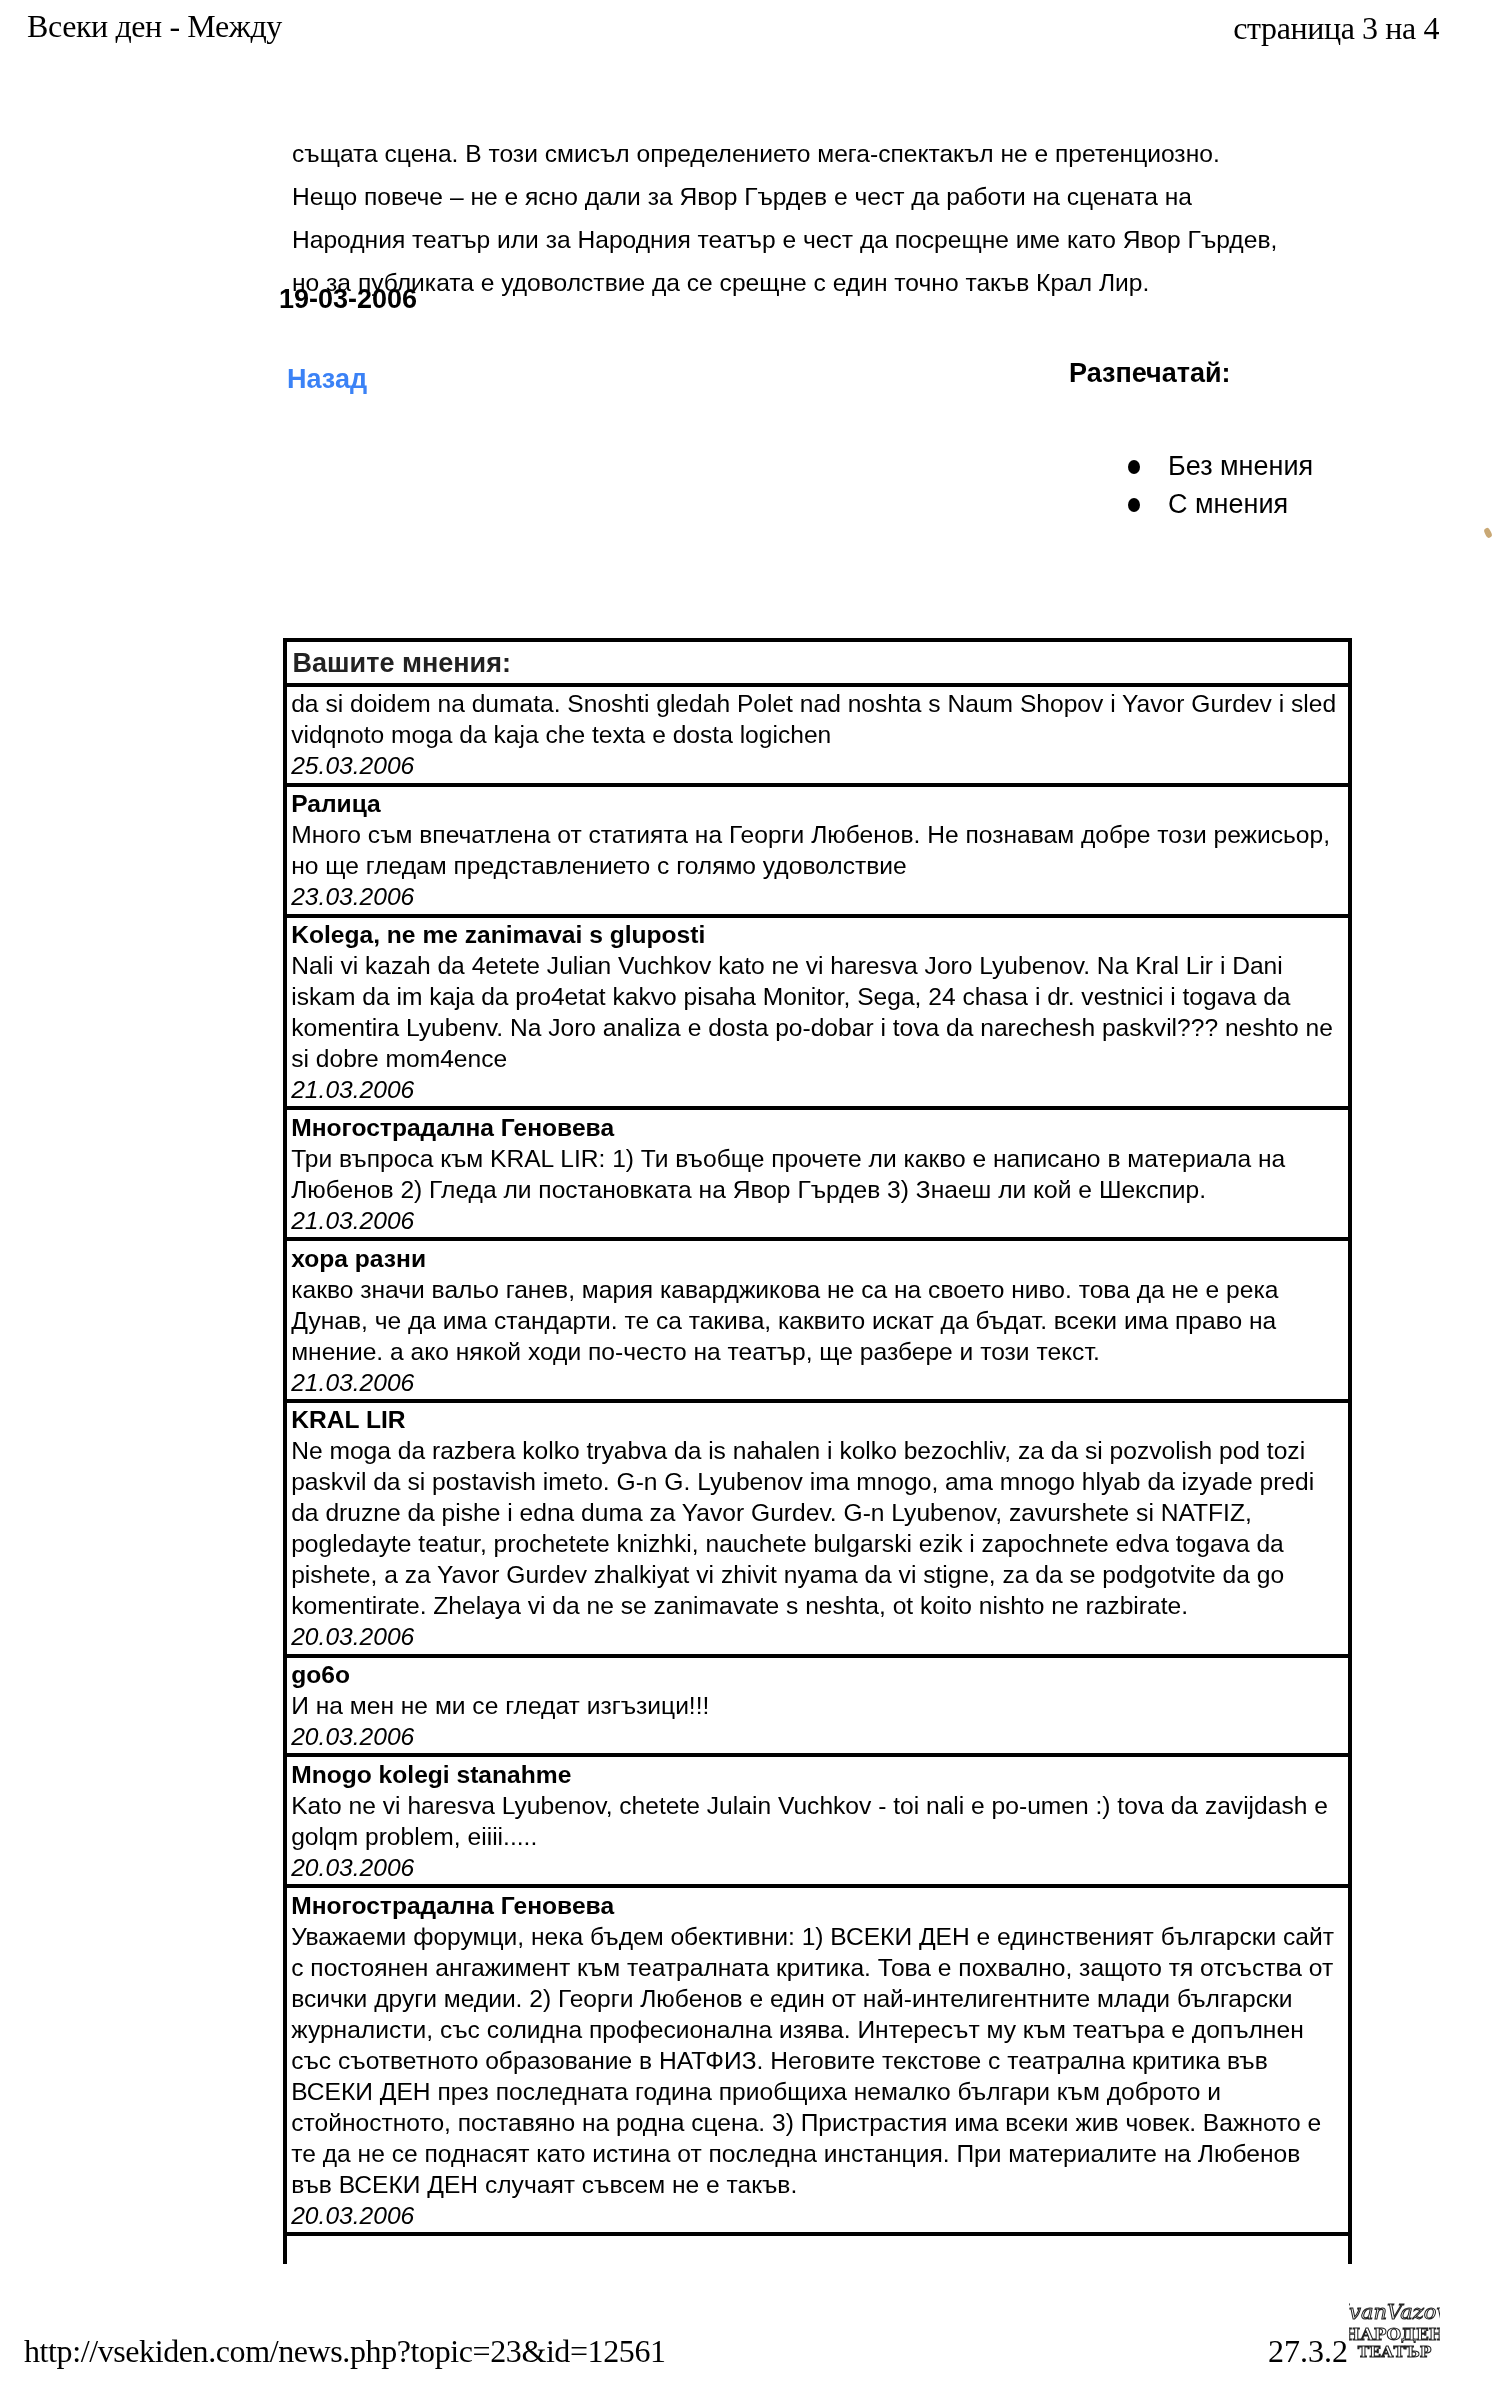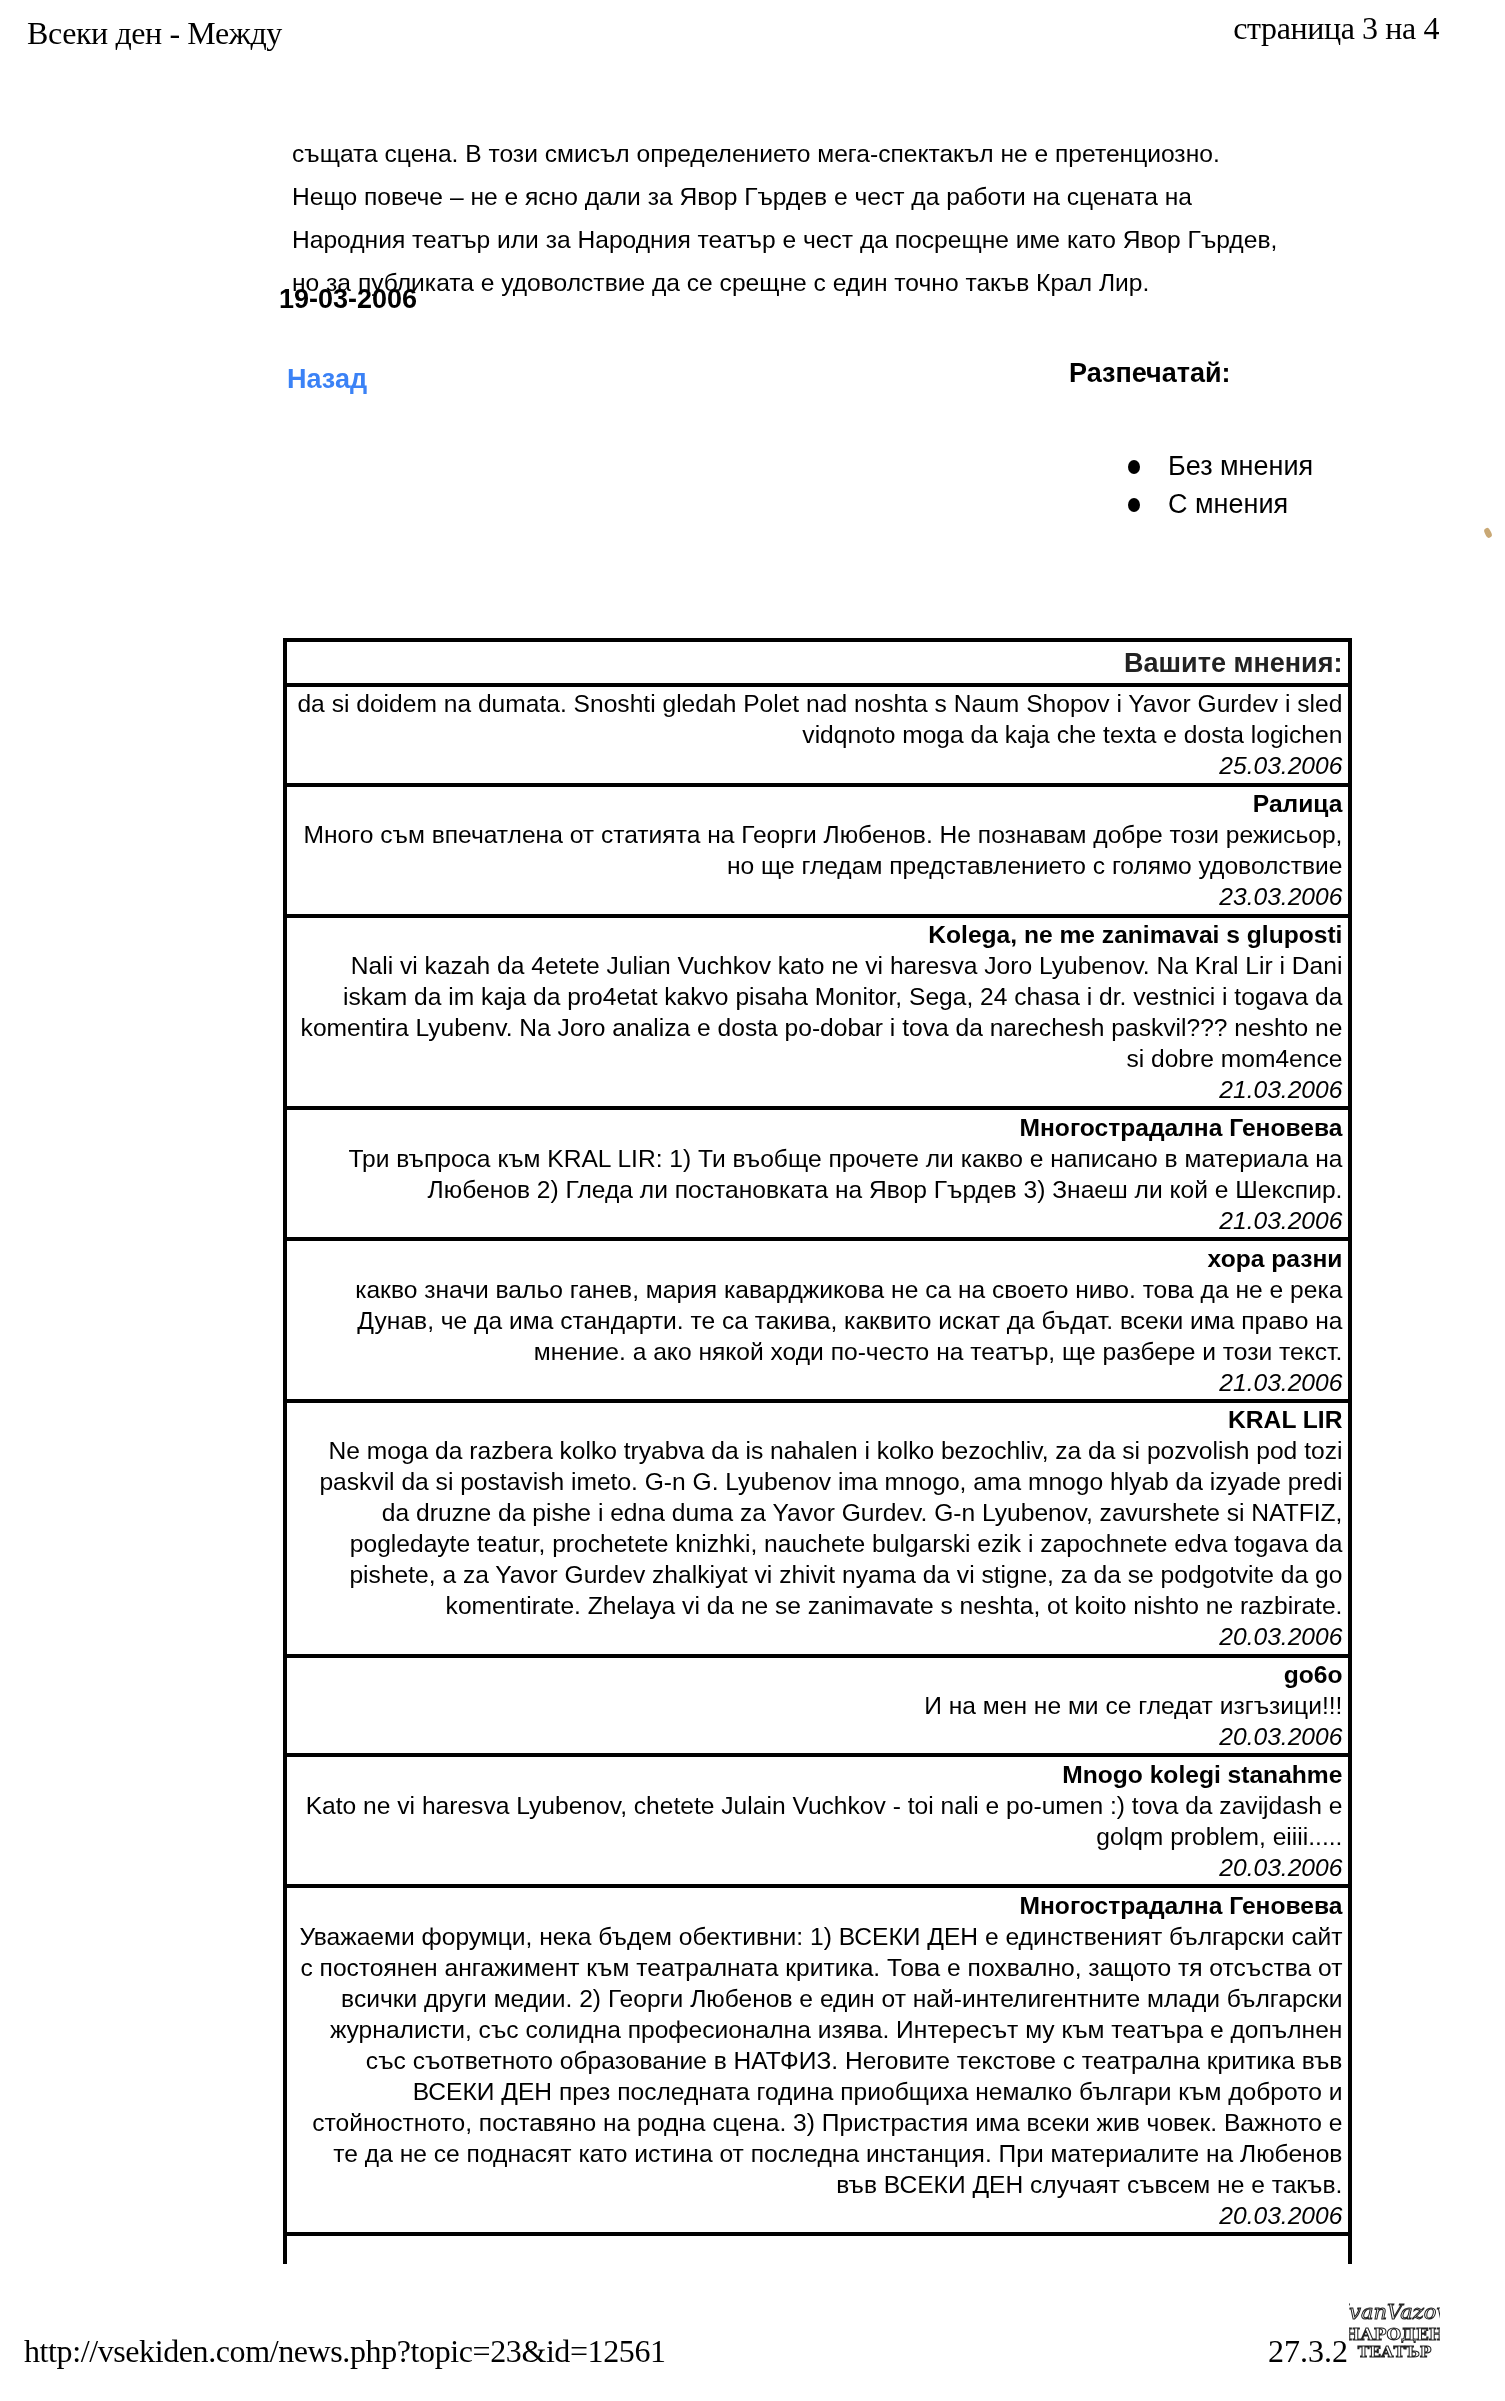--- a/index.html
+++ b/index.html
@@ -1,35 +1,35 @@
 <!DOCTYPE html>
 <html style="font-size:11.2px"><head>
 <meta charset="utf-8">
 <style>
   html, body { margin: 0; padding: 0; background: #ffffff; }
   body { width: 1506px; height: 2401px; position: relative; overflow: hidden; color: #000; }
   .serif { font-family: "Liberation Serif", "DejaVu Serif", serif; }
   .sans { font-family: "Liberation Sans", "DejaVu Sans", sans-serif; }
 
-  .print-header-left { position: absolute; left: 27px; top: 15px; font-size: 32px; letter-spacing: -0.4px; }
+  .print-header-left { position: absolute; left: 27px; top: 8px; font-size: 32px; letter-spacing: -0.4px; }
   .print-header-right { position: absolute; right: 67px; top: 9.8px; font-size: 32px; letter-spacing: -0.4px; }
 
   .article-tail { position: absolute; left: 280px; top: 126px; width: 1075px; font-size: 24.6px; line-height: 31px; text-align: justify; }
   .article-tail p { margin: 12px; }
   .article-date { position: absolute; left: 279px; top: 284px; font-size: 27px; font-weight: bold; }
 
   .back-link { position: absolute; left: 287px; top: 364px; font-size: 27px; font-weight: bold; color: #3b82f6; text-decoration: none; cursor: pointer; }
   .print-label { position: absolute; left: 1069px; top: 358px; font-size: 27px; font-weight: bold; }
   .print-options { position: absolute; left: 1110px; top: 435px; margin: 12px; padding: 0; list-style: none; font-size: 27px; line-height: 38px; }
   .print-options li { position: relative; padding-left: 46px; cursor: pointer; }
   .print-options li .bullet { position: absolute; left: 5.6px; top: 13.3px; width: 12px; height: 14px; border-radius: 50%; background: #000; }
 
   .smudge { position: absolute; left: 1485px; top: 528px; width: 5.6px; height: 9.8px; border-radius: 40%; background: #c9a875; transform: rotate(-25deg); }
 
-  .comments { position: absolute; left: 283px; top: 638px; width: 1069px; border: 4.9px solid #000; border-bottom: none; box-sizing: border-box; text-align: right; }
+  .comments { position: absolute; left: 283px; top: 638px; width: 1069px; border: 4.9px solid #000; border-bottom: none; box-sizing: border-box; }
   .comments-header { padding: 4.2px 5.6px 2.8px 5.6px; font-size: 27px; font-weight: bold; line-height: 34px; border-bottom: 4.9px solid #000; color: #222; }
   .comment { padding: 1.4px 5.6px 1.4px 4.2px; border-bottom: 4.9px solid #000; font-size: 24.6px; line-height: 31px; }
   .comment .author { font-weight: bold; }
   .comment .date { font-style: italic; }
   .comments-tail { height: 28px; border-left: 0; }
 
   .footer-url { position: absolute; left: 24px; top: 2333px; font-size: 32px; letter-spacing: -0.4px; }
   .footer-date { position: absolute; left: 1268px; top: 2333px; font-size: 32px; }
   .stamp { position: absolute; left: 1349px; top: 2291px; width: 91px; height: 70px; }
 </style>

